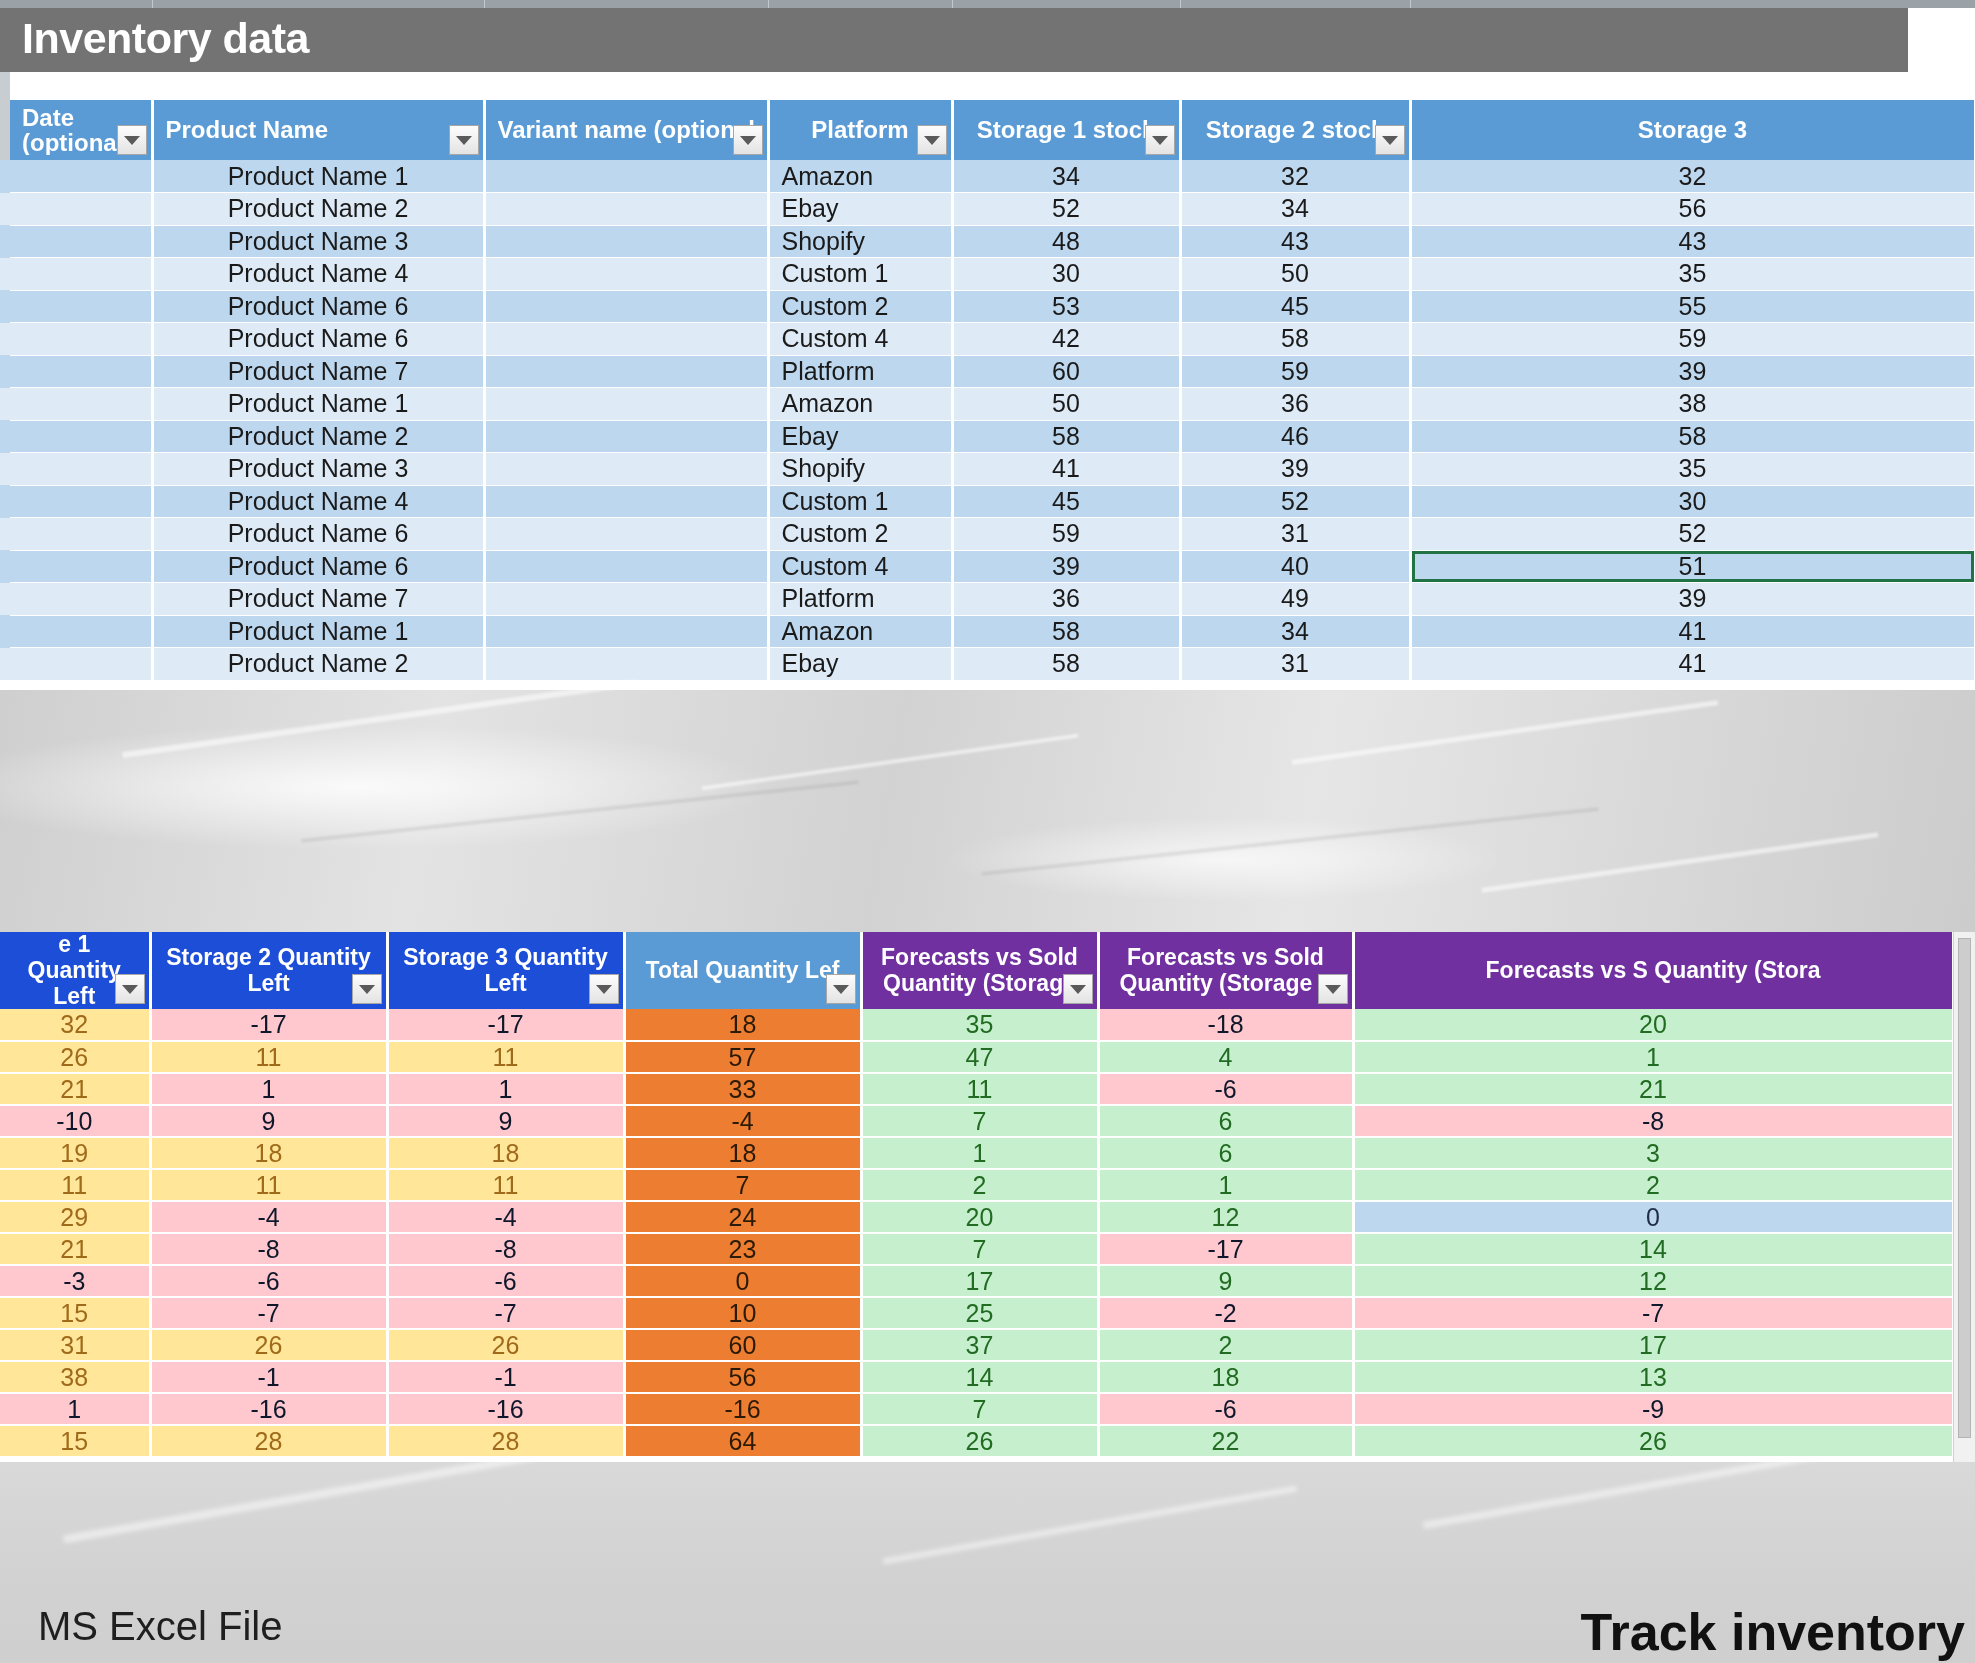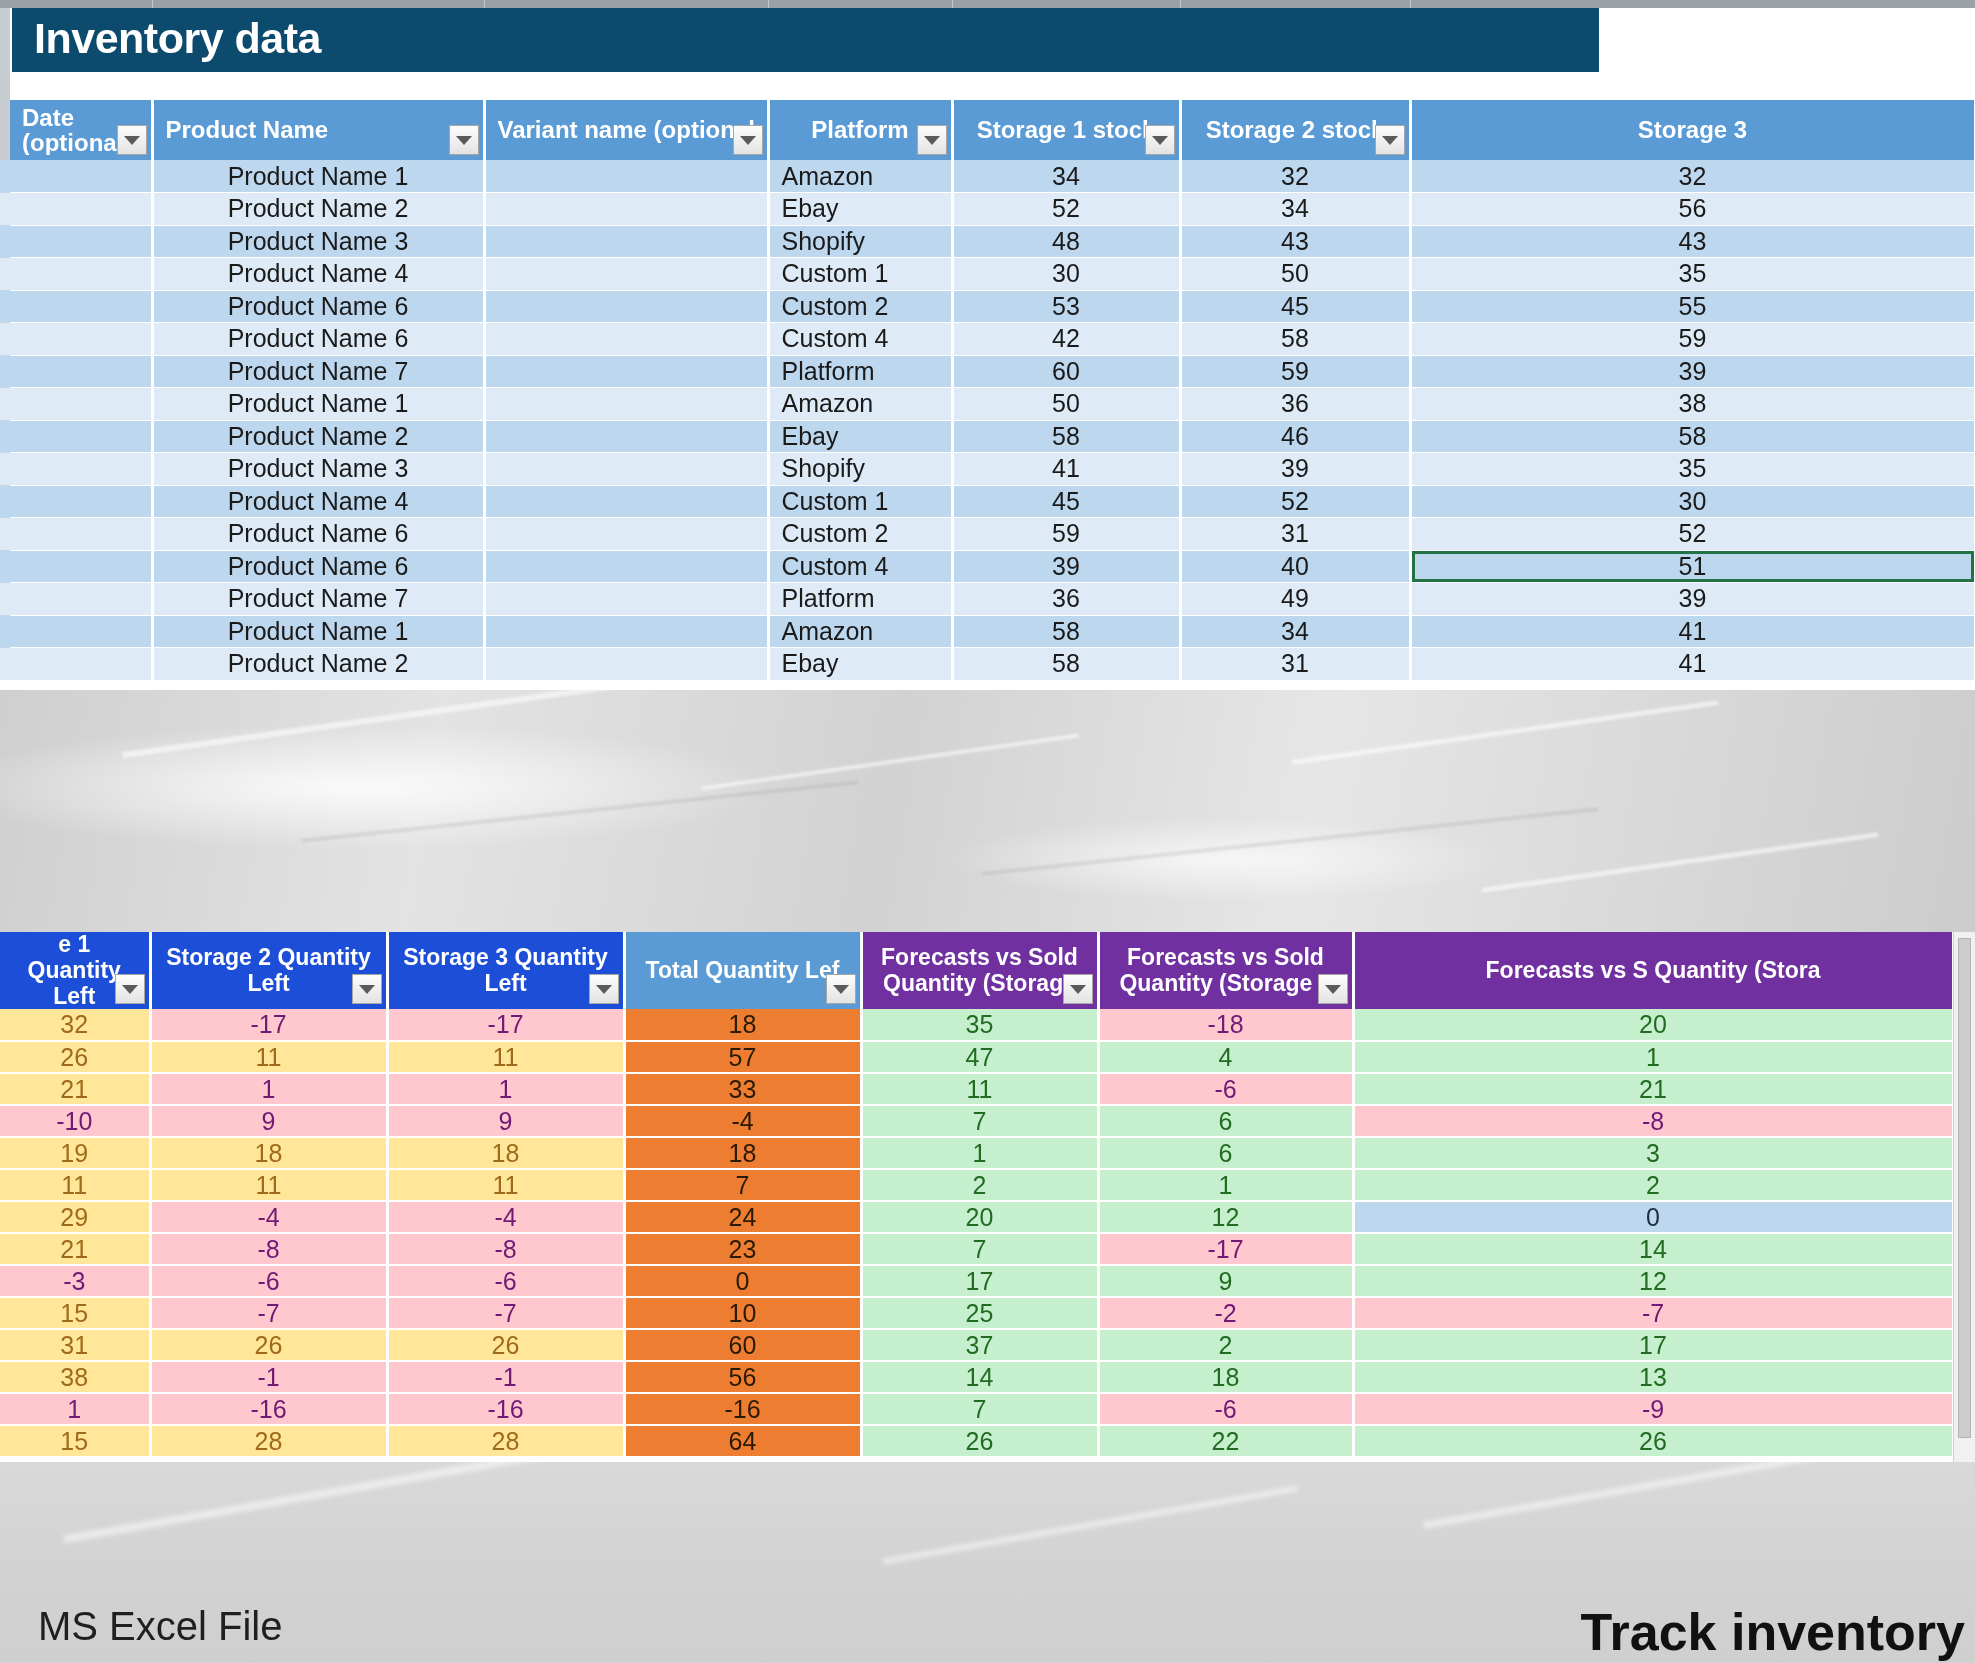--- a/index.html
+++ b/index.html
@@ -21,23 +21,22 @@
   
   .clipped-title {
     position: absolute; left: 0; top: 6px; width: 1975px; height: 14px;
     overflow: hidden; color: #111; font-size: 120px; font-weight: 800;
     letter-spacing: 2px; white-space: nowrap; text-align: center;
     line-height: 0.72;
   }
 
   
   .banner {
-    position: absolute; left: 0; top: 8px; width: 1587px; height: 64px;
-    background: #0c4a6e;
-    margin-left: 12px;
+    position: absolute; left: 0; top: 8px; width: 1908px; height: 64px;
+    background: #737373;
   }
   .banner .title {
     position: absolute; left: 22px; top: 6px;
     font-size: 43px; font-weight: 800; color: #ffffff;
     letter-spacing: -0.5px; line-height: 1.15;
   }
   .banner-gut { position:absolute; left:0; top:8px; width:10px; height:64px; background:#c8cdd1; }
 
   .white-gap {
     position: absolute; left: 0; top: 72px; width: 1975px; height: 28px;
@@ -120,21 +119,21 @@
   .t2 th.purple { background: #7030a0; }
   .t2 th.scroll { width: 22px; padding: 0; background: #f1f1f1; border-right: none; }
 
   .t2 td {
     height: 32px; font-size: 25px; padding: 0 14px;
     border-right: 3px solid #ffffff; border-bottom: 2px solid #ffffff;
     vertical-align: middle; text-align: center; white-space: nowrap;
   }
   .t2 td.scroll { padding:0; background:#f1f1f1; border-right:none; border-bottom:none; }
   .c-yellow { background: #ffe699; color: #a06a1b; }
-  .c-pink   { background: #ffc7ce; color: #701a75; margin-top: 45px; }
+  .c-pink   { background: #ffc7ce; color: #0f172a; margin-top: 45px; }
   .c-orange { background: #ed7d31; color: #2b1a06; }
   .c-green  { background: #c6efce; color: #226b22; }
   .c-blue   { background: #bdd7ee; color: #1f2d46; }
 
   
   .sbar {
     position:absolute; right:0; top:932px; width:22px; height:530px;
     background:#f1f1f1; border-left:1px solid #d0d0d0;
   }
   .sbar .thumb {

